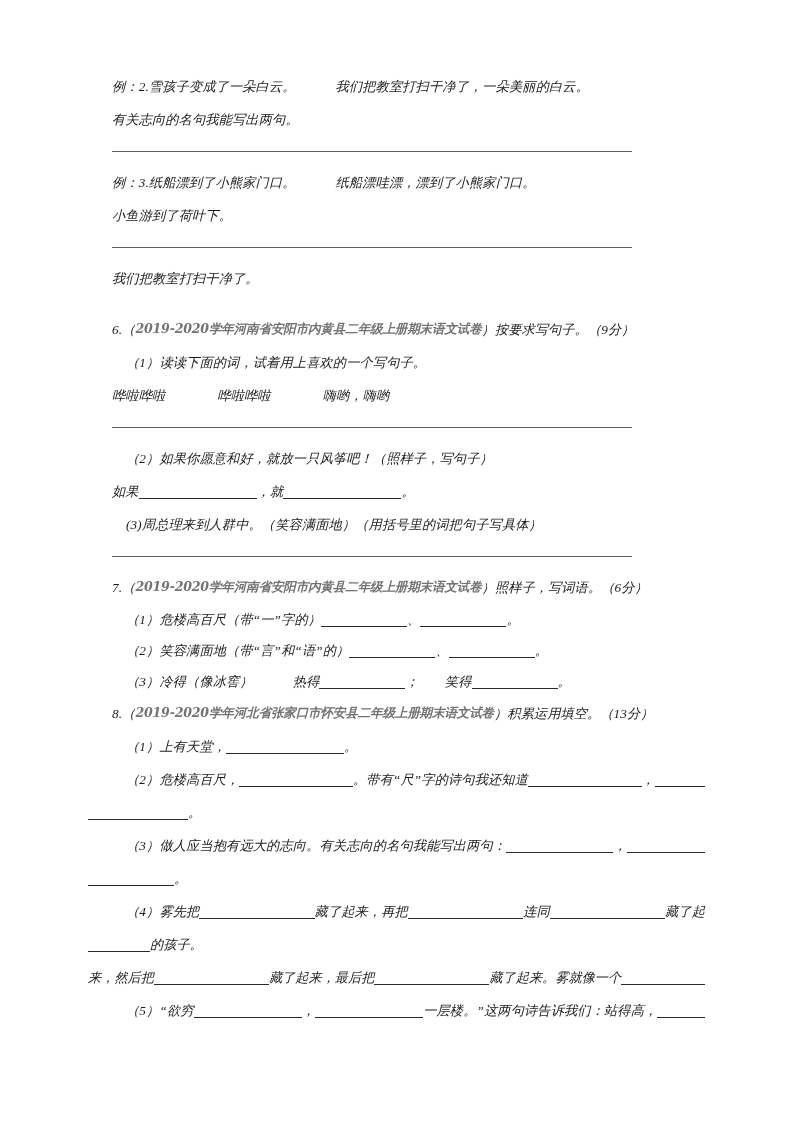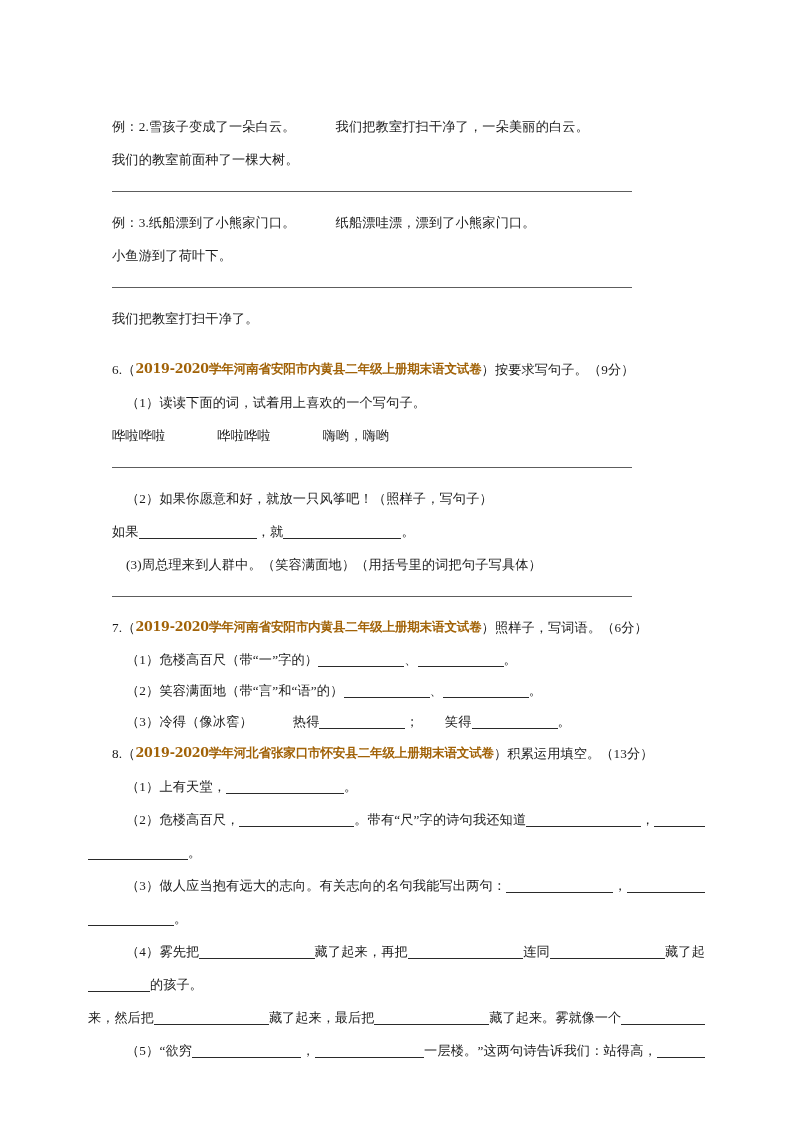--- a/index.html
+++ b/index.html
@@ -13,21 +13,22 @@
     font-family: "Liberation Serif", "DejaVu Serif", serif;
     color: #1a1a1a;
     -webkit-font-smoothing: antialiased;
   }
 
   .page {
     position: relative;
     width: 793px;
     height: 1122px;
     box-sizing: border-box;
-    padding: 110px 88px 0 112px;
+    padding: 70px 88px 0 112px;
+    font-style: italic;
   }
 
   
   .line {
     font-size: 13.2px;
     line-height: 1.0;
     letter-spacing: 0.15px;
     white-space: nowrap;
     margin: 0 0 0 0;
     height: 33px;
@@ -54,21 +55,21 @@
   .qhead {
     font-size: 13.2px;
     line-height: 1.0;
     white-space: nowrap;
     height: 33px;
     display: flex;
     align-items: center;
     letter-spacing: 0.1px;
   }
   .src {
-    color: #a16207;
+    color: #737373;
     font-family: "DejaVu Serif", "Liberation Serif", serif;
     font-weight: bold;
     letter-spacing: -0.2px;
     font-size: 12.6px;
   }
 
   
   .blank {
     display: inline-block;
     border-bottom: 1px solid #2a2a2a;
@@ -99,21 +100,21 @@
 
 <div class="page">
 
   <div class="line">
     <span>例：2.雪孩子变成了一朵白云。</span>
     <span class="sp-lg"></span>
     <span>我们把教室打扫干净了，一朵美丽的白云。</span>
   </div>
 
   <div class="line">
-    <span>我们的教室前面种了一棵大树。</span>
+    <span>有关志向的名句我能写出两句。</span>
   </div>
 
   <div class="sep-wrap">
     <div class="sep"></div>
   </div>
 
   <div class="line">
     <span>例：3.纸船漂到了小熊家门口。</span>
     <span class="sp-lg"></span>
     <span>纸船漂哇漂，漂到了小熊家门口。</span>

